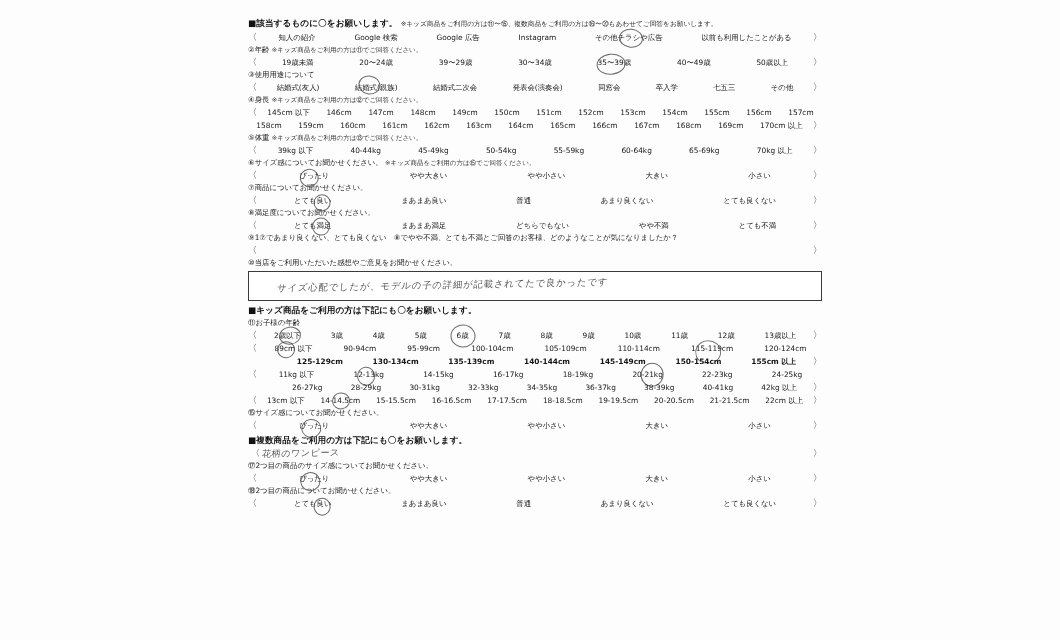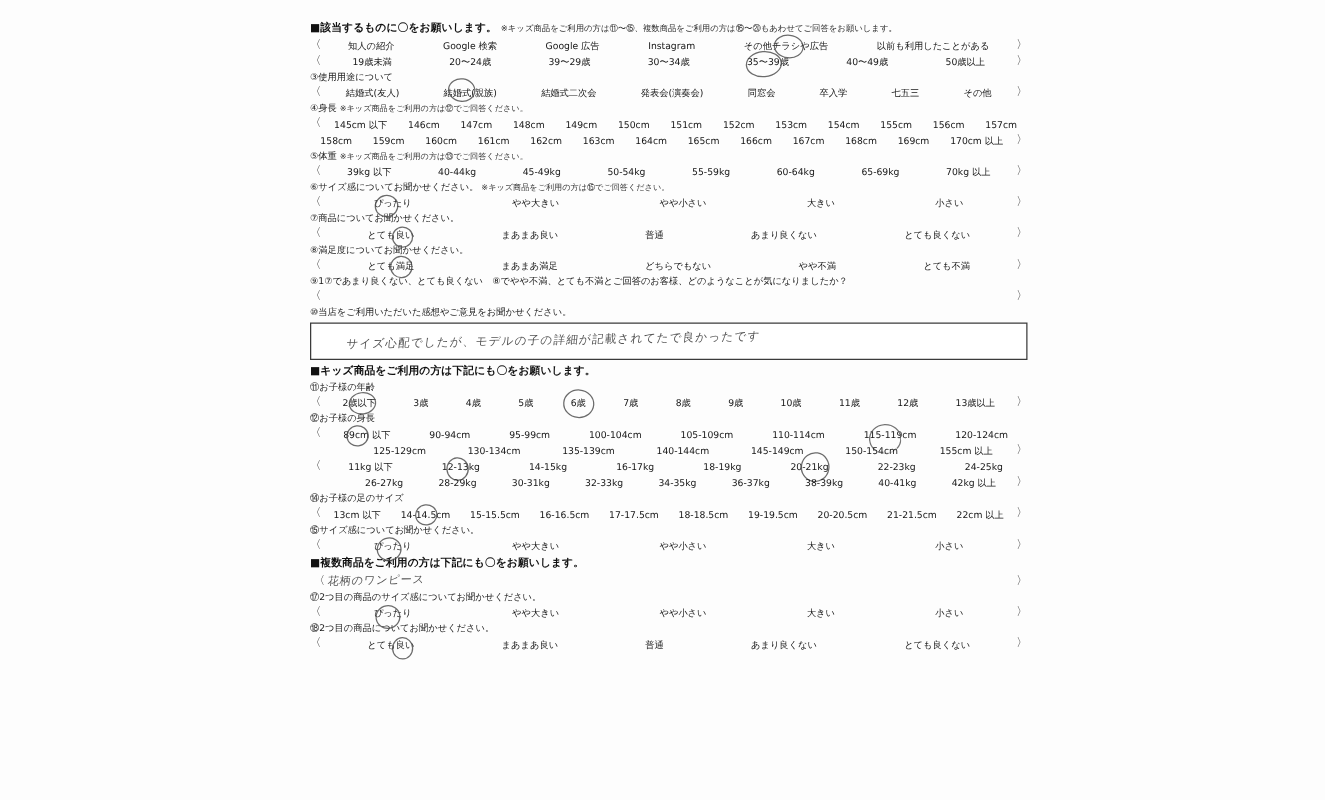--- a/index.html
+++ b/index.html
@@ -158,20 +158,24 @@
       <span class="opt">知人の紹介</span>
       <span class="opt">Google 検索</span>
       <span class="opt">Google 広告</span>
       <span class="opt">Instagram</span>
       <span class="opt circled" style="--cw:22px;--ch:17px;--crot:6deg;--cdx:2px;">その他チラシや広告</span>
       <span class="opt">以前も利用したことがある</span>
     </span>
     <span class="brk right">〉</span>
   </div>
 
+  <div class="q-label">
+    <span>②年齢</span>
+    <span class="note">※キッズ商品をご利用の方は⑪でご回答ください。</span>
+  </div>
   <div class="opt-row">
     <span class="brk left">〈</span>
     <span class="opts">
       <span class="opt">19歳未満</span>
       <span class="opt">20〜24歳</span>
       <span class="opt">39〜29歳</span>
       <span class="opt">30〜34歳</span>
       <span class="opt circled" style="--cw:27px;--ch:19px;--crot:-5deg;--cdx:-3px;--cdy:1px;">35〜39歳</span>
       <span class="opt">40〜49歳</span>
       <span class="opt">50歳以上</span>
@@ -326,36 +330,35 @@
       <span class="opt">8歳</span>
       <span class="opt">9歳</span>
       <span class="opt">10歳</span>
       <span class="opt">11歳</span>
       <span class="opt">12歳</span>
       <span class="opt">13歳以上</span>
     </span>
     <span class="brk right">〉</span>
   </div>
 
-  <div class="q-label">⑫お子様の身長</div>
   <div class="opt-row">
     <span class="brk left">〈</span>
     <span class="opts">
       <span class="opt circled" style="--cw:16px;--ch:15px;--crot:-6deg;--cdx:-7px;">89cm 以下</span>
       <span class="opt">90-94cm</span>
       <span class="opt">95-99cm</span>
       <span class="opt">100-104cm</span>
       <span class="opt">105-109cm</span>
       <span class="opt">110-114cm</span>
       <span class="opt circled partial" style="--cw:24px;--ch:22px;--crot:-3deg;--cdx:-4px;--cdy:3px;">115-119cm</span>
       <span class="opt">120-124cm</span>
     </span>
   </div>
   <div class="opt-row">
-    <span class="opts" style="padding-left:34px;">
+    <span class="opts" style="padding-left:34px;font-weight:bold;">
       <span class="opt">125-129cm</span>
       <span class="opt">130-134cm</span>
       <span class="opt">135-139cm</span>
       <span class="opt">140-144cm</span>
       <span class="opt">145-149cm</span>
       <span class="opt">150-154cm</span>
       <span class="opt">155cm 以上</span>
     </span>
     <span class="brk right">〉</span>
   </div>
@@ -381,21 +384,20 @@
       <span class="opt">32-33kg</span>
       <span class="opt">34-35kg</span>
       <span class="opt">36-37kg</span>
       <span class="opt">38-39kg</span>
       <span class="opt">40-41kg</span>
       <span class="opt">42kg 以上</span>
     </span>
     <span class="brk right">〉</span>
   </div>
 
-  <div class="q-label">⑭お子様の足のサイズ</div>
   <div class="opt-row">
     <span class="brk left">〈</span>
     <span class="opts">
       <span class="opt">13cm 以下</span>
       <span class="opt circled" style="--cw:16px;--ch:15px;--crot:-6deg;--cdx:1px;">14-14.5cm</span>
       <span class="opt">15-15.5cm</span>
       <span class="opt">16-16.5cm</span>
       <span class="opt">17-17.5cm</span>
       <span class="opt">18-18.5cm</span>
       <span class="opt">19-19.5cm</span>

